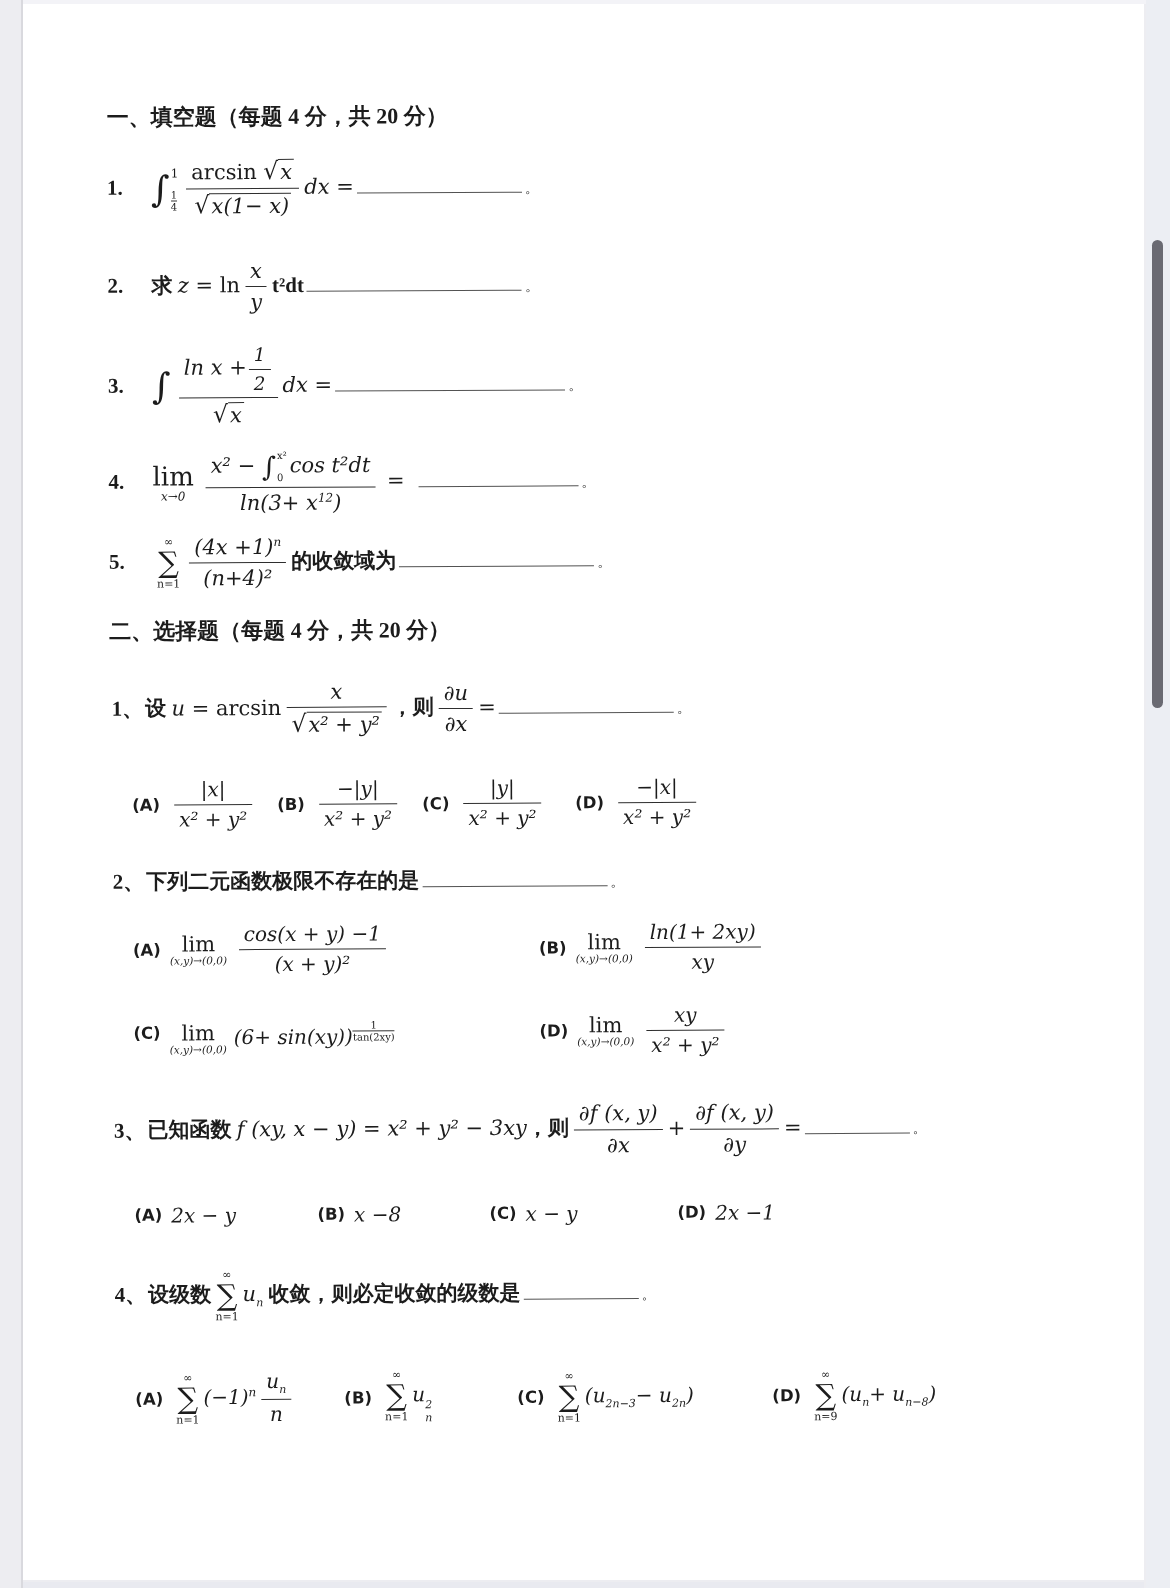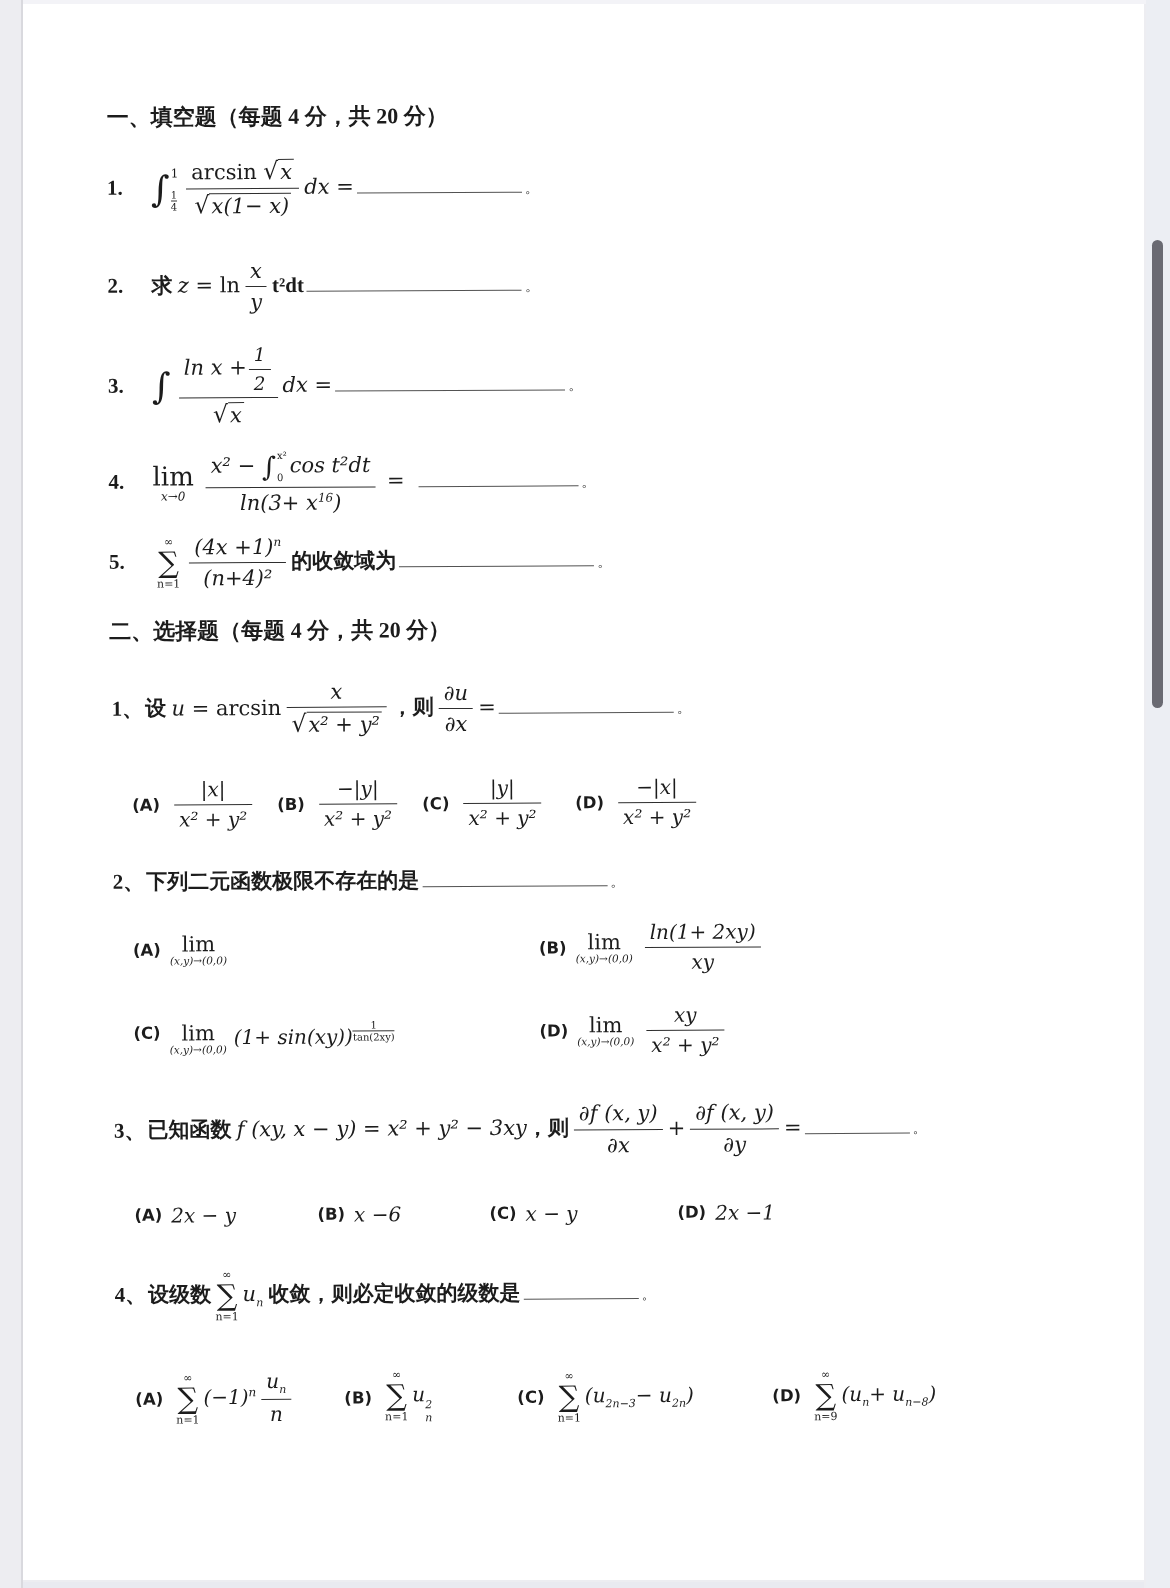--- a/index.html
+++ b/index.html
@@ -104,21 +104,21 @@
   <div class="qrow" style="margin-top:22px">
     <span class="qno">4.</span><span class="m"><span class="limwrap">
           <span class="lim-word" style="font-size:26px">lim</span>
           <span class="lim-sub" style="font-size:12px">x→0</span>
         </span><span class="frac"><span class="fr-n"><span>x² −</span> <span class="intwrap small">
               <span class="int-sym">∫</span>
               <span class="ib">
                 <span class="ib-t">x²</span>
                 <span class="ib-b">0</span>
               </span>
-            </span><span>cos t²dt</span></span><span class="fr-d"><span>ln(3+ x</span><sup>16</sup><span>)</span></span></span> <span class="rm">=</span></span>&nbsp;&nbsp;<span class="blank" style="width:160px"></span><span class="period">。</span>
+            </span><span>cos t²dt</span></span><span class="fr-d"><span>ln(3+ x</span><sup>12</sup><span>)</span></span></span> <span class="rm">=</span></span>&nbsp;&nbsp;<span class="blank" style="width:160px"></span><span class="period">。</span>
   </div>
 
   <div class="qrow" style="margin-top:20px">
     <span class="qno">5.</span><span class="m"><span class="sumwrap">
           <span class="sum-lim">∞</span>
           <span class="sum-sym">∑</span>
           <span class="sum-lim">n=1</span>
         </span><span class="frac"><span class="fr-n"><span>(4x +1)</span><sup>n</sup></span><span class="fr-d">(n+4)²</span></span></span><span class="cn">的收敛域为</span><span class="blank" style="width:195px"></span><span class="period">。</span>
   </div>
 
@@ -164,38 +164,38 @@
   <div class="mcrow" style="margin-top:36px">
     <span class="qno2">2、</span><span class="cn">下列二元函数极限不存在的是</span><span class="blank" style="width:185px"></span><span class="period">。</span>
   </div>
 
   <div class="optrow" style="margin-top:28px">
     <span class="optcell" style="width:406px">
         <span class="optlabel">(A)</span>
         <span class="m"><span class="limwrap">
             <span class="lim-word">lim</span>
             <span class="lim-sub">(x,y)→(0,0)</span>
-          </span></span>
+          </span><span class="frac"><span class="fr-n">cos(x + y) −1</span><span class="fr-d">(x + y)²</span></span></span>
       </span>
     <span class="optcell">
         <span class="optlabel">(B)</span>
         <span class="m"><span class="limwrap">
             <span class="lim-word">lim</span>
             <span class="lim-sub">(x,y)→(0,0)</span>
           </span><span class="frac"><span class="fr-n">ln(1+ 2xy)</span><span class="fr-d">xy</span></span></span>
       </span>
   </div>
 
   <div class="optrow" style="margin-top:30px">
     <span class="optcell" style="width:406px">
         <span class="optlabel">(C)</span>
         <span class="m"><span class="limwrap">
             <span class="lim-word">lim</span>
             <span class="lim-sub">(x,y)→(0,0)</span>
-          </span><span>(1+ sin(xy))</span><span class="expo"><span class="mfrac">
+          </span><span>(6+ sin(xy))</span><span class="expo"><span class="mfrac">
               <span>1</span>
               <span class="mf-b">tan(2xy)</span>
             </span></span></span>
       </span>
     <span class="optcell">
         <span class="optlabel">(D)</span>
         <span class="m"><span class="limwrap">
             <span class="lim-word">lim</span>
             <span class="lim-sub">(x,y)→(0,0)</span>
           </span><span class="frac"><span class="fr-n">xy</span><span class="fr-d">x² + y²</span></span></span>
@@ -206,21 +206,21 @@
     <span class="qno2">3、</span><span class="cn">已知函数</span> <span class="m"><span>f (xy, x − y) = x² + y² − 3xy</span></span><span class="cn">，则</span><span class="m"><span class="frac"><span class="fr-n">∂f (x, y)</span><span class="fr-d">∂x</span></span><span class="rm">+</span><span class="frac"><span class="fr-n">∂f (x, y)</span><span class="fr-d">∂y</span></span><span class="rm">=</span></span><span class="blank" style="width:105px"></span><span class="period">。</span>
   </div>
 
   <div class="optrow" style="margin-top:44px">
     <span class="optcell" style="width:183px">
         <span class="optlabel">(A)</span>
         <span class="m">2x − y</span>
       </span>
     <span class="optcell" style="width:172px">
         <span class="optlabel">(B)</span>
-        <span class="m">x −6</span>
+        <span class="m">x −8</span>
       </span>
     <span class="optcell" style="width:188px">
         <span class="optlabel">(C)</span>
         <span class="m">x − y</span>
       </span>
     <span class="optcell">
         <span class="optlabel">(D)</span>
         <span class="m">2x −1</span>
       </span>
   </div>

